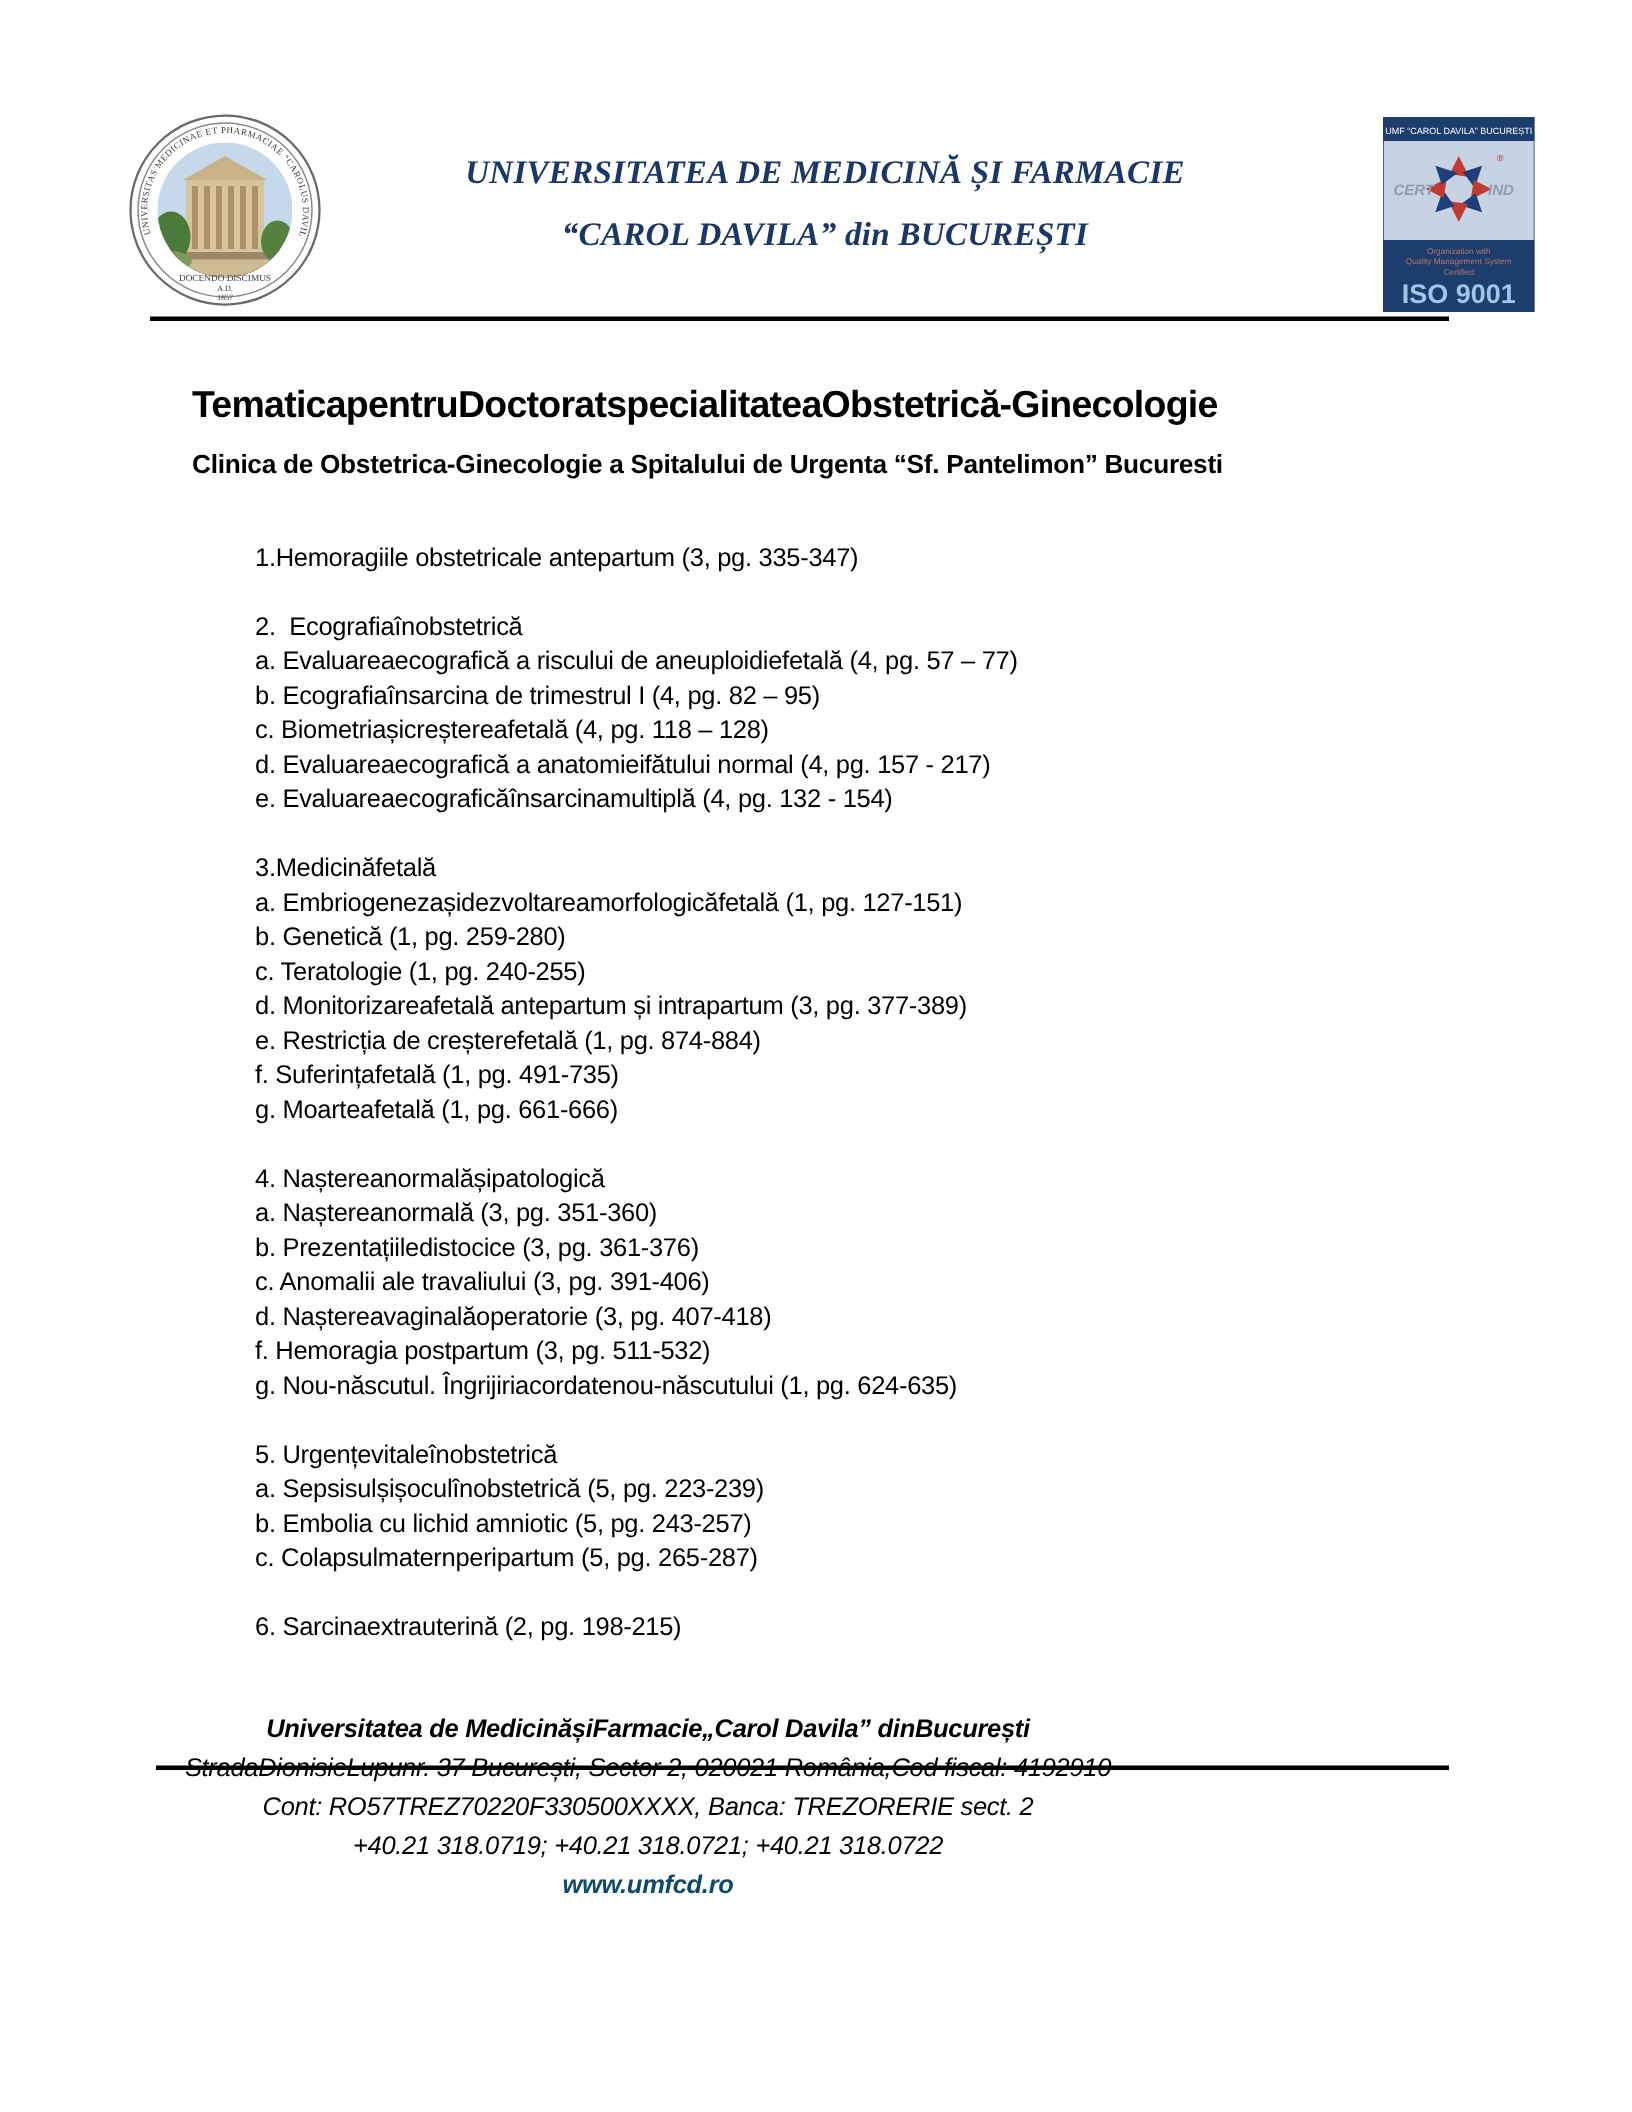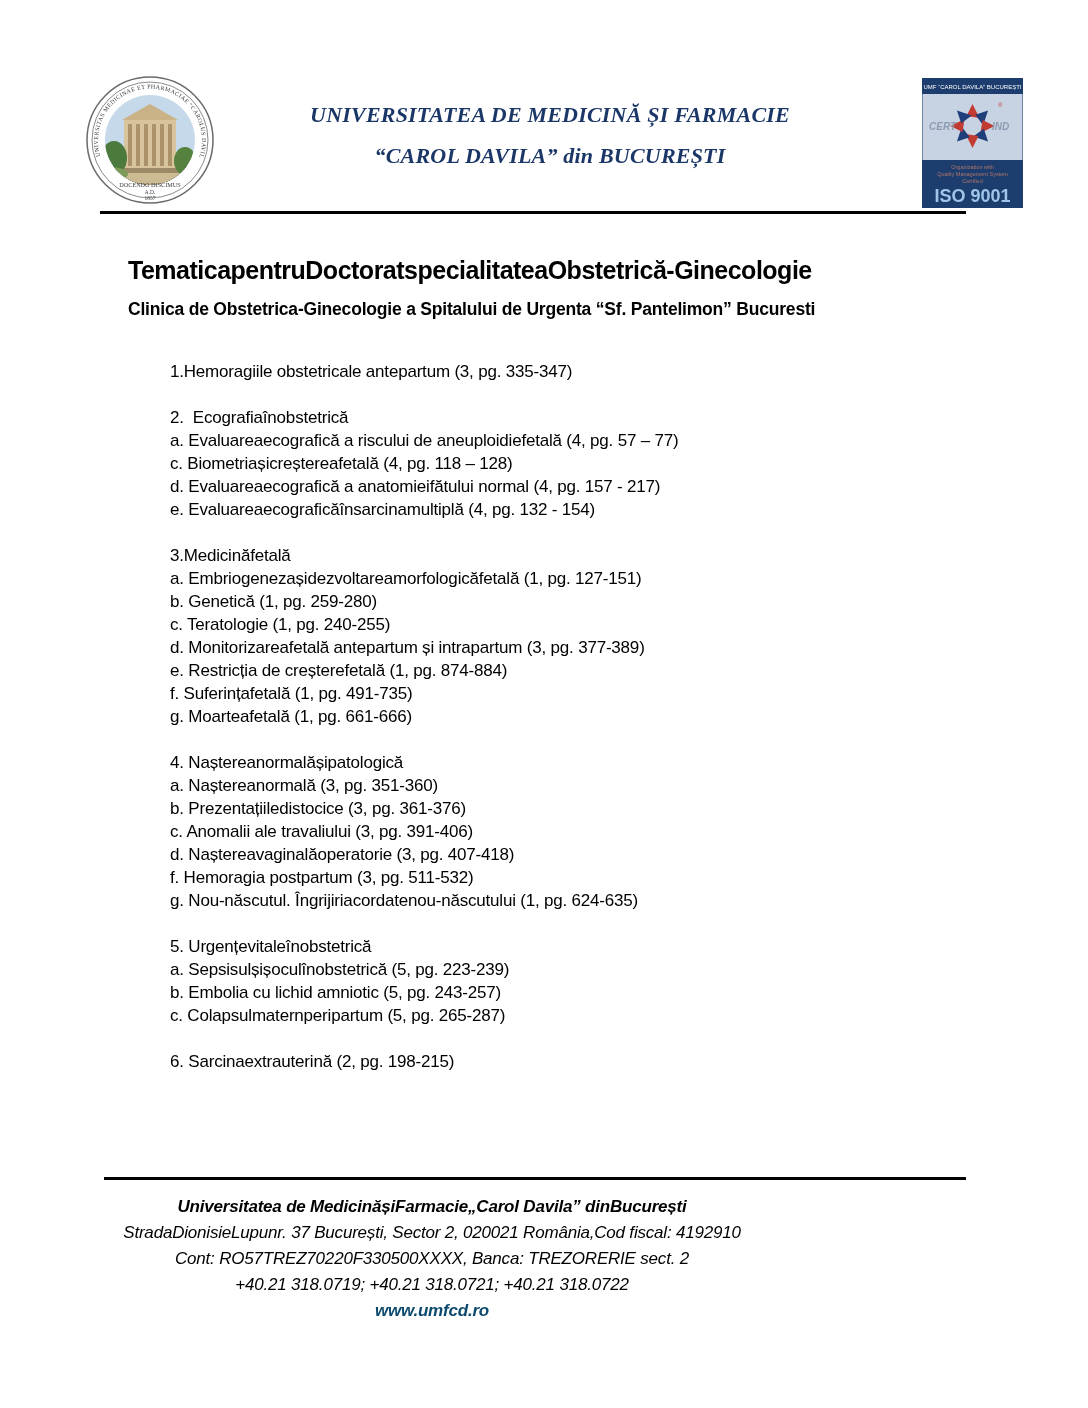--- a/index.html
+++ b/index.html
@@ -32,21 +32,21 @@
   }
   .topics {
     position:absolute; left:128px; top:360px; width:840px;
     font-size:17px; line-height:23px; letter-spacing:-0.2px;margin-left:42px;
   }
   .topics .section { margin-bottom:23px; }
   .topics .line { white-space:pre-wrap; }
 
   
   .footer {
-    position:absolute; left:0; top:1194px; width:864px; text-align:center;
+    position:absolute; left:0; top:1140px; width:864px; text-align:center;
     font-style:italic; font-size:17px; line-height:26px; letter-spacing:-0.2px;
   }
   .footer .org { font-weight:bold; }
   .footer a { color:#0c4a6e; font-weight:bold; text-decoration:none; }
 </style>
 </head>
 <body>
 
 <div class="seal">
   <svg width="132" height="132" viewBox="0 0 132 132">
@@ -136,20 +136,21 @@
 <div class="doc-title">TematicapentruDoctoratspecialitateaObstetrică-Ginecologie</div>
 <div class="doc-subtitle">Clinica de Obstetrica-Ginecologie a Spitalului de Urgenta “Sf. Pantelimon” Bucuresti</div>
 
 <div class="topics">
     <div class="section">
       <div class="line">1.Hemoragiile obstetricale antepartum (3, pg. 335-347)</div>
     </div>
     <div class="section">
       <div class="line">2.  Ecografiaînobstetrică</div>
       <div class="line">a. Evaluareaecografică a riscului de aneuploidiefetală (4, pg. 57 – 77)</div>
+      <div class="line">b. Ecografiaînsarcina de trimestrul I (4, pg. 82 – 95)</div>
       <div class="line">c. Biometriașicreștereafetală (4, pg. 118 – 128)</div>
       <div class="line">d. Evaluareaecografică a anatomieifătului normal (4, pg. 157 - 217)</div>
       <div class="line">e. Evaluareaecograficăînsarcinamultiplă (4, pg. 132 - 154)</div>
     </div>
     <div class="section">
       <div class="line">3.Medicinăfetală</div>
       <div class="line">a. Embriogenezașidezvoltareamorfologicăfetală (1, pg. 127-151)</div>
       <div class="line">b. Genetică (1, pg. 259-280)</div>
       <div class="line">c. Teratologie (1, pg. 240-255)</div>
       <div class="line">d. Monitorizareafetală antepartum și intrapartum (3, pg. 377-389)</div>

